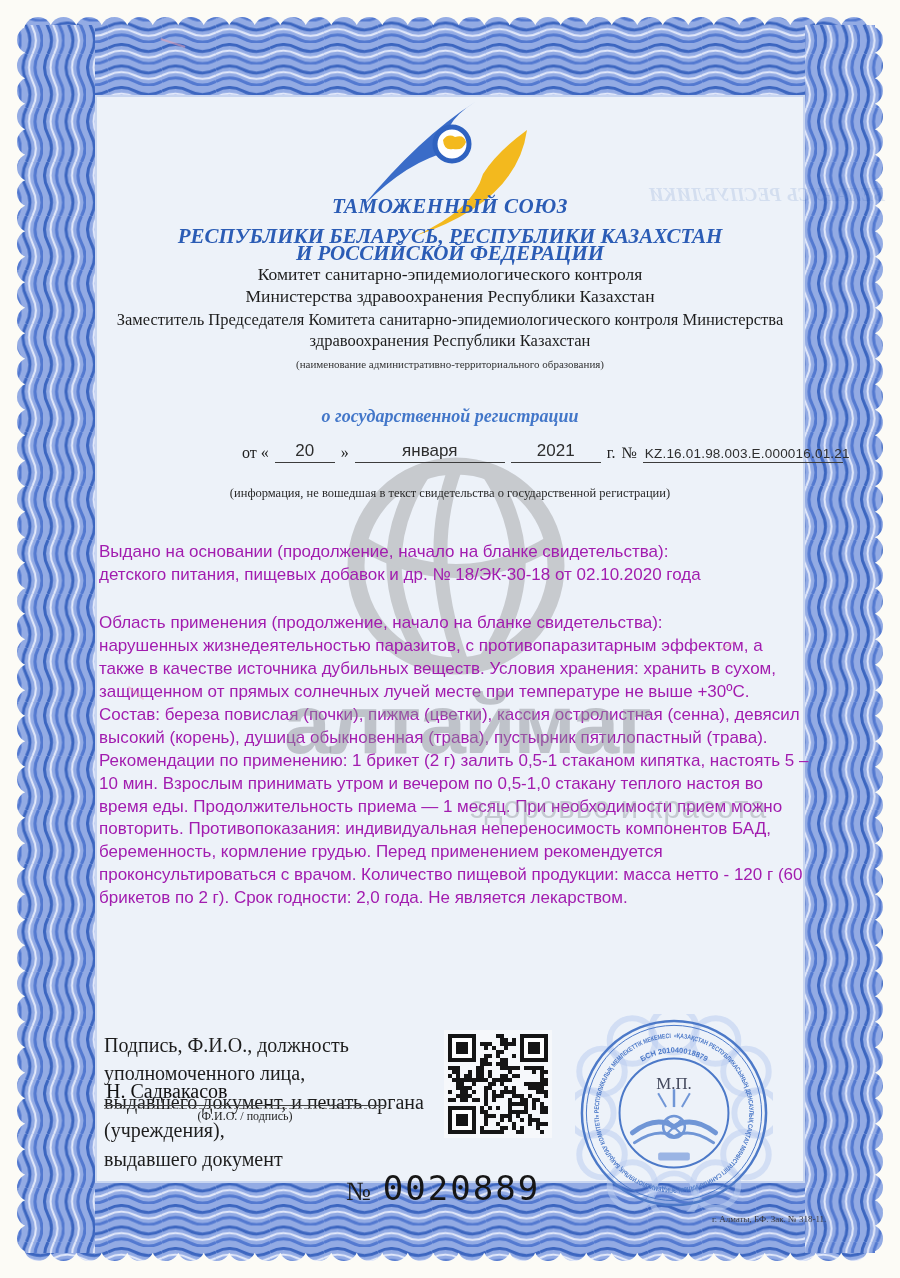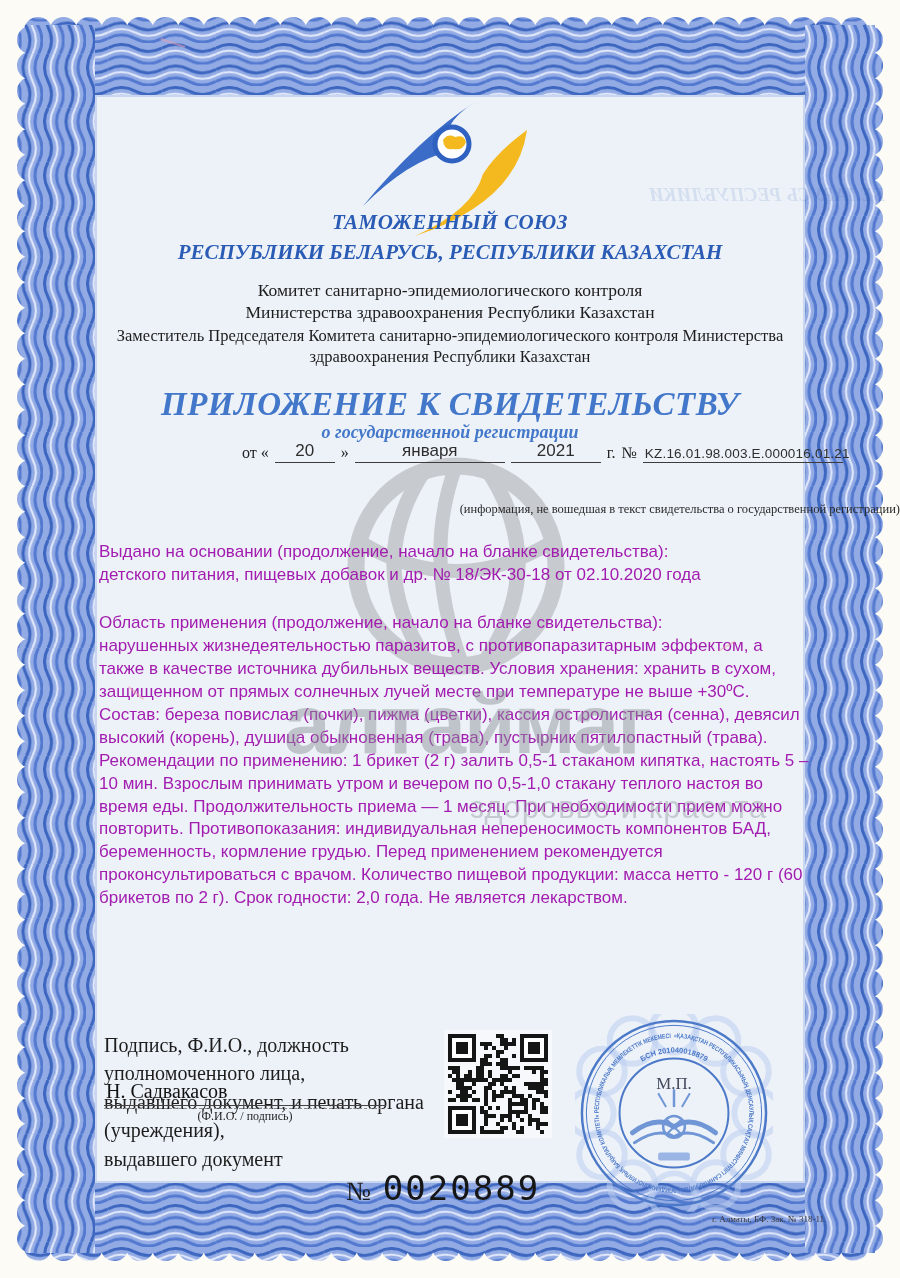--- a/index.html
+++ b/index.html
@@ -1,19 +1,19 @@
 <!DOCTYPE html>
 <html><head>
 <meta charset="utf-8">
 <style>
   html,body{margin:0;padding:0;background:#ffffff;}
   #page{position:relative;width:900px;height:1278px;overflow:hidden;background:#fcfbf6;
         font-family:"Liberation Sans",sans-serif;color:#2e2e2e;}
   .abs{position:absolute;}
-  .ctr{left:0;width:100%;text-align:center;margin-top:16px;}
+  .ctr{left:0;width:100%;text-align:center;}
   .blue-serif{font-family:"Liberation Serif",serif;font-weight:bold;font-style:italic;color:#2b5cb5;}
   .blk-serif{font-family:"Liberation Serif",serif;color:#1d1d1d;}
   .title-blue{font-family:"Liberation Serif",serif;font-weight:bold;font-style:italic;color:#4377c9;}
   .sans-body{font-size:17px;line-height:1.35;color:#a21caf;}
   .dateline{display:flex;align-items:flex-end;gap:6px;}
   .dl-label{font-family:"Liberation Serif",serif;font-size:16px;color:#222;padding-bottom:1px;}
   .blank{display:inline-block;border-bottom:1.5px solid #3c3c3c;text-align:center;font-size:17px;padding:0 2px 1px 2px;}
   .blank.day{width:56px;}
   .blank.month{width:146px;}
   .blank.year{width:86px;}
@@ -239,43 +239,44 @@
 
   <svg class="abs" style="left:357px;top:100px;" width="186" height="142" viewBox="0 0 186 142">
     <path d="M118,2 Q62,38 6,106 Q52,60 92,52 Q80,26 118,2 Z" fill="#3a6cc8"></path>
     <path d="M170,30 Q160,102 58,136 Q116,110 126,74 Q140,52 170,30 Z" fill="#f3b91e"></path>
     <circle cx="95" cy="44" r="17" fill="#ffffff" stroke="#2f62c0" stroke-width="5"></circle>
     <path d="M86,40 q5,-7 12,-3 q9,-3 11,5 q-3,9 -13,7 q-9,2 -10,-9 z" fill="#f3b91e"></path>
   </svg>
 
   <div class="abs ctr blue-serif" style="top:194px;font-size:21px;letter-spacing:0.5px;">ТАМОЖЕННЫЙ СОЮЗ</div>
   <div class="abs ctr blue-serif" style="top:224px;font-size:21px;">РЕСПУБЛИКИ БЕЛАРУСЬ, РЕСПУБЛИКИ КАЗАХСТАН</div>
+  <div class="abs ctr blue-serif" style="top:241px;font-size:21px;">И РОССИЙСКОЙ ФЕДЕРАЦИИ</div>
 
   <div class="abs ctr blk-serif" style="top:264px;font-size:17.5px;">Комитет санитарно-эпидемиологического контроля</div>
   <div class="abs ctr blk-serif" style="top:286px;font-size:17.5px;">Министерства здравоохранения Республики Казахстан</div>
 
   <div class="abs ctr blk-serif" style="top:310px;font-size:16.5px;">Заместитель Председателя Комитета санитарно-эпидемиологического контроля Министерства</div>
   <div class="abs ctr blk-serif" style="top:331px;font-size:16.5px;">здравоохранения Республики Казахстан</div>
 
-
-  <div class="abs ctr title-blue" style="top:370px;font-size:33px;letter-spacing:0.5px;">ПРИЛОЖЕНИЕ К СВИДЕТЕЛЬСТВУ</div>
+  <div class="abs ctr blk-serif" style="top:358px;font-size:11px;color:#333;">(наименование административно-территориального образования)</div>
+
   <div class="abs ctr title-blue" style="top:406px;font-size:18px;">о государственной регистрации</div>
 
   <div class="abs dateline" style="left:242px;top:441px;">
     <span class="dl-label">от «</span>
     <span class="blank day">20</span>
     <span class="dl-label">»</span>
     <span class="blank month">января</span>
     <span class="blank year">2021</span>
     <span class="dl-label">г.</span>
     <span class="dl-label">№</span>
     <span class="blank num">KZ.16.01.98.003.Е.000016.01.21</span>
   </div>
 
-  <div class="abs ctr blk-serif" style="top:486px;font-size:12.5px;color:#2a2a2a;text-align:right;">(информация, не вошедшая в текст свидетельства о государственной регистрации)</div>
+  <div class="abs ctr blk-serif" style="top:486px;font-size:12.5px;color:#2a2a2a;">(информация, не вошедшая в текст свидетельства о государственной регистрации)</div>
 
   <div class="abs sans-body" style="left:99px;top:541px;width:712px;">
     <div>Выдано на основании (продолжение, начало на бланке свидетельства):</div>
     <div>детского питания, пищевых добавок и др. № 18/ЭК-30-18 от 02.10.2020 года</div>
   </div>
 
   <div class="abs sans-body" style="left:99px;top:612px;width:712px;">
     <div>Область применения (продолжение, начало на бланке свидетельства):</div>
     <div>нарушенных жизнедеятельностью паразитов, с противопаразитарным эффектом, а также в качестве источника дубильных веществ. Условия хранения: хранить в сухом, защищенном от прямых солнечных лучей месте при температуре не выше +30ºС. Состав: береза повислая (почки), пижма (цветки), кассия остролистная (сенна), девясил высокий (корень), душица обыкновенная (трава), пустырник пятилопастный (трава). Рекомендации по применению: 1 брикет (2 г) залить 0,5-1 стаканом кипятка, настоять 5 – 10 мин.  Взрослым принимать утром и вечером по 0,5-1,0 стакану теплого настоя во время еды.  Продолжительность приема — 1 месяц. При необходимости прием можно повторить. Противопоказания: индивидуальная непереносимость компонентов БАД, беременность, кормление грудью. Перед применением рекомендуется проконсультироваться с врачом. Количество пищевой продукции: масса нетто - 120 г (60 брикетов по 2 г). Срок годности: 2,0 года. Не является лекарством.</div>
   </div>

